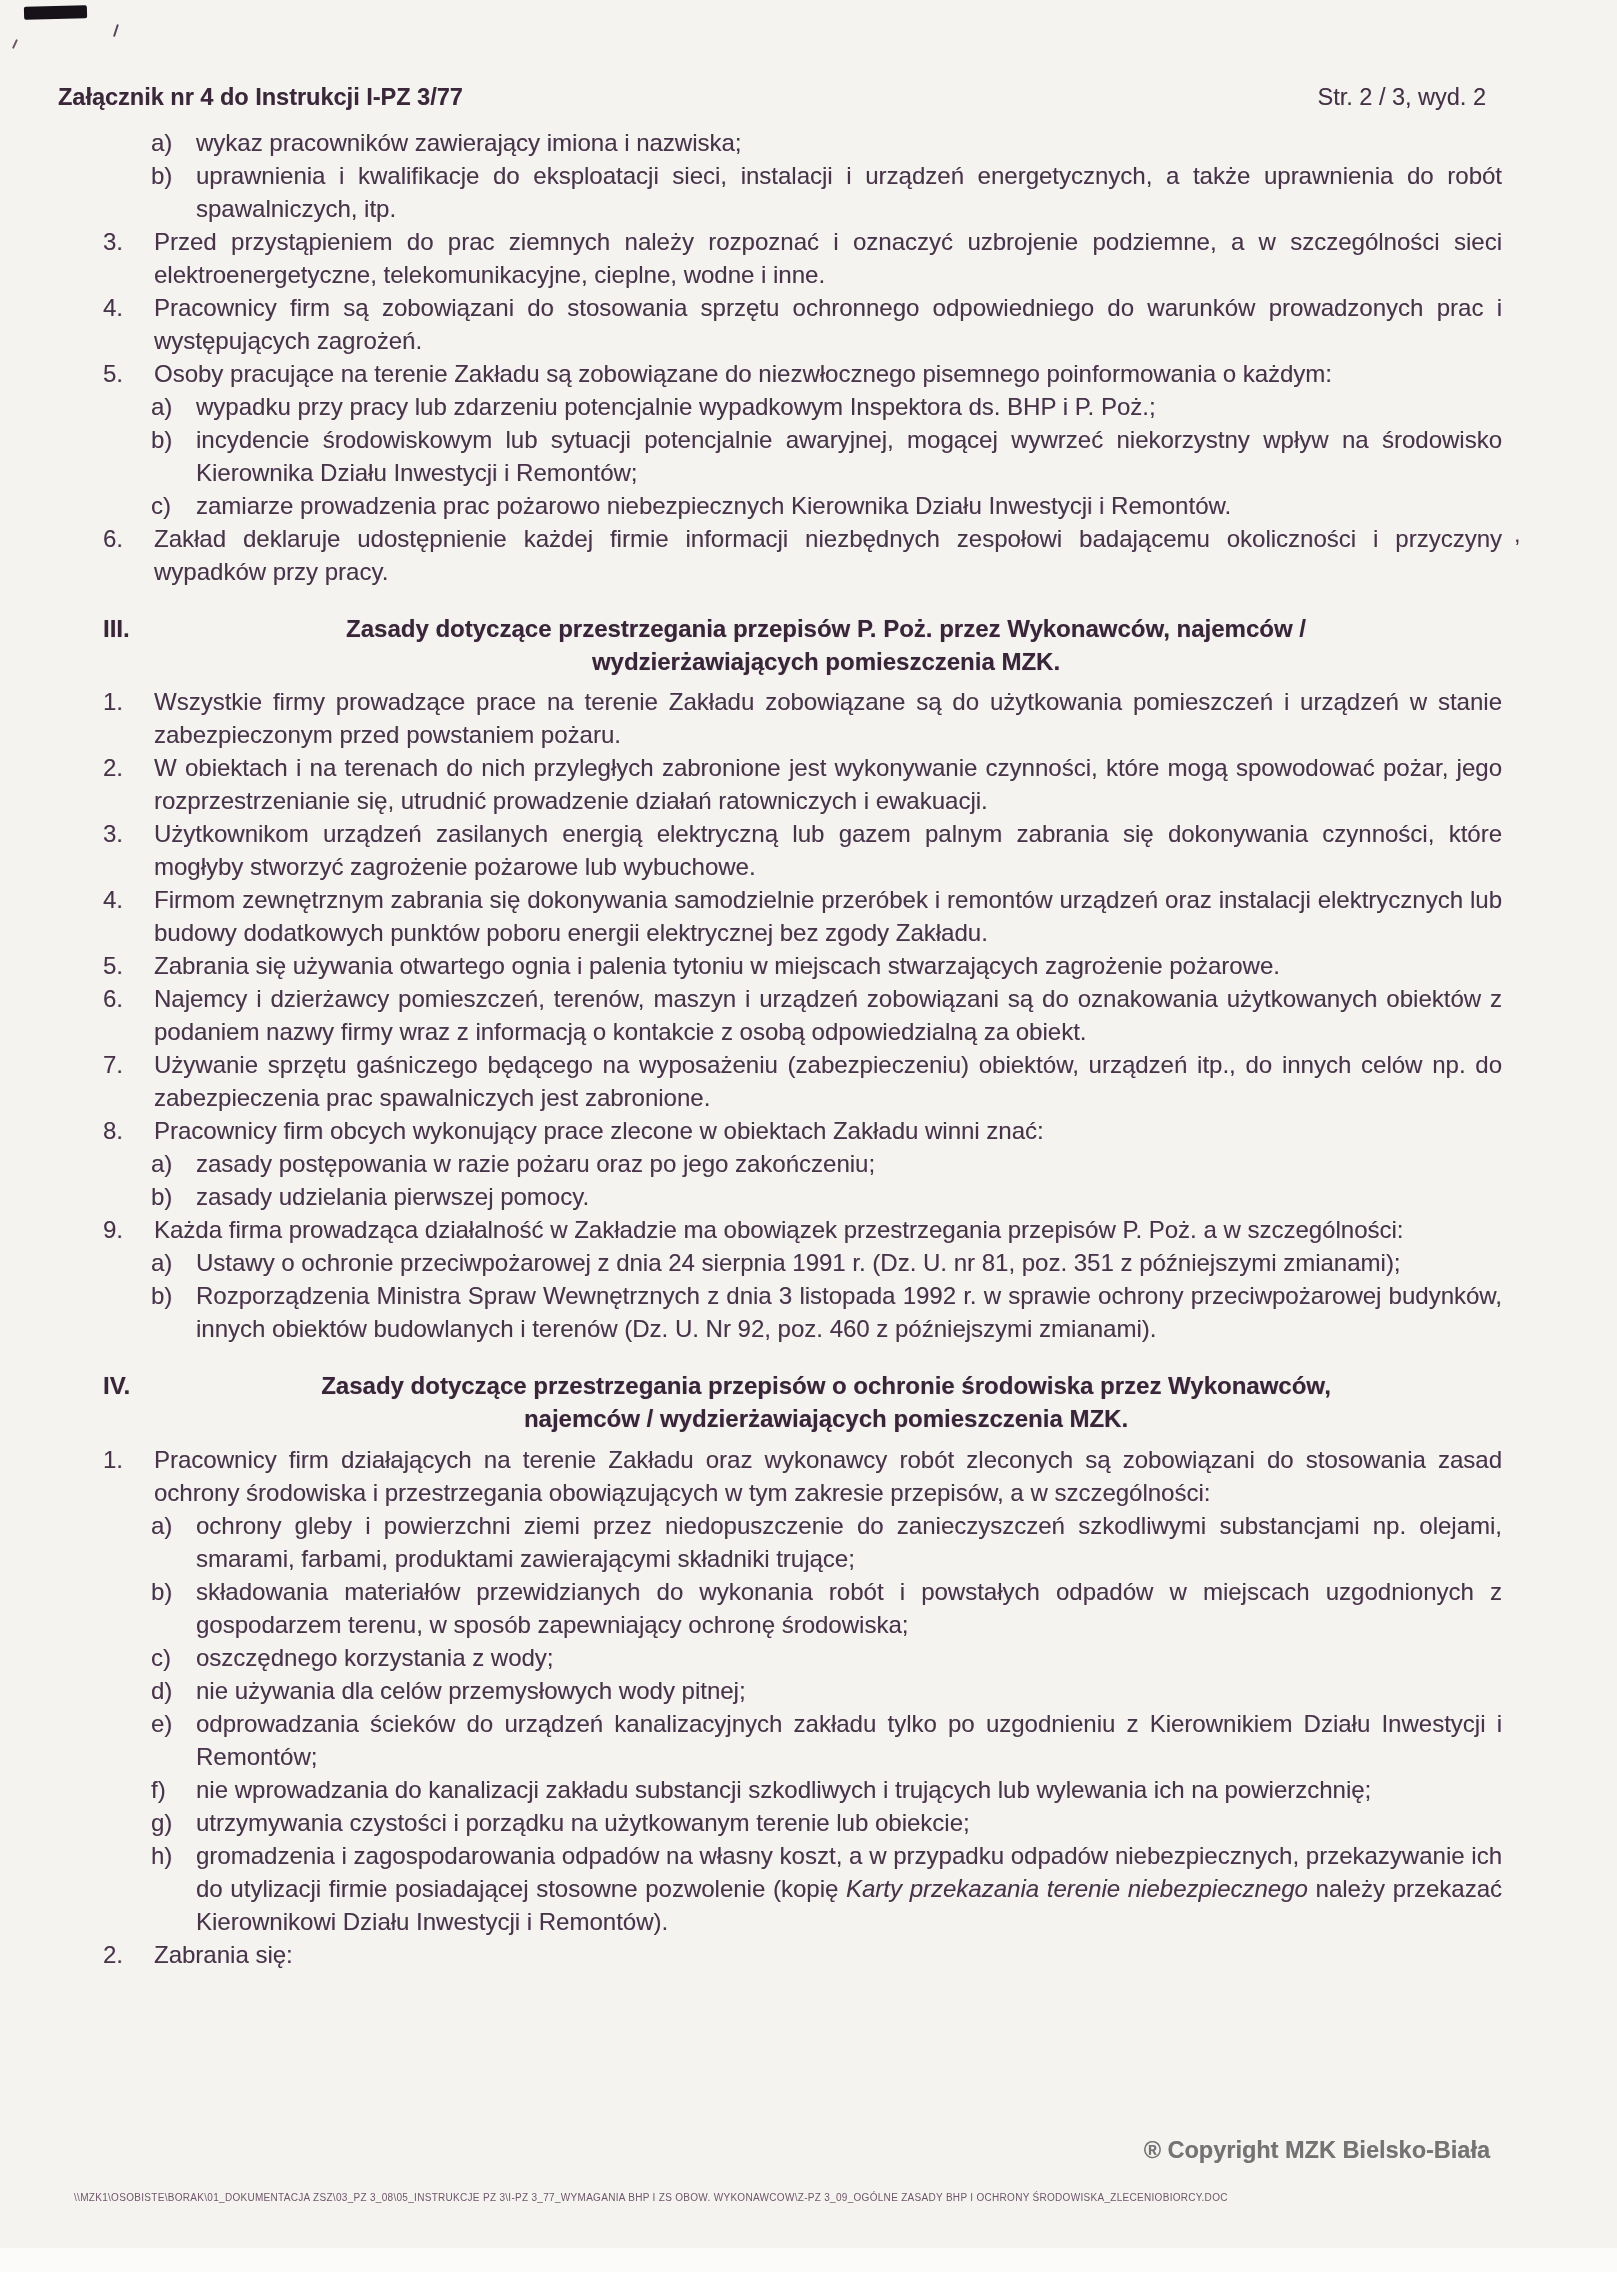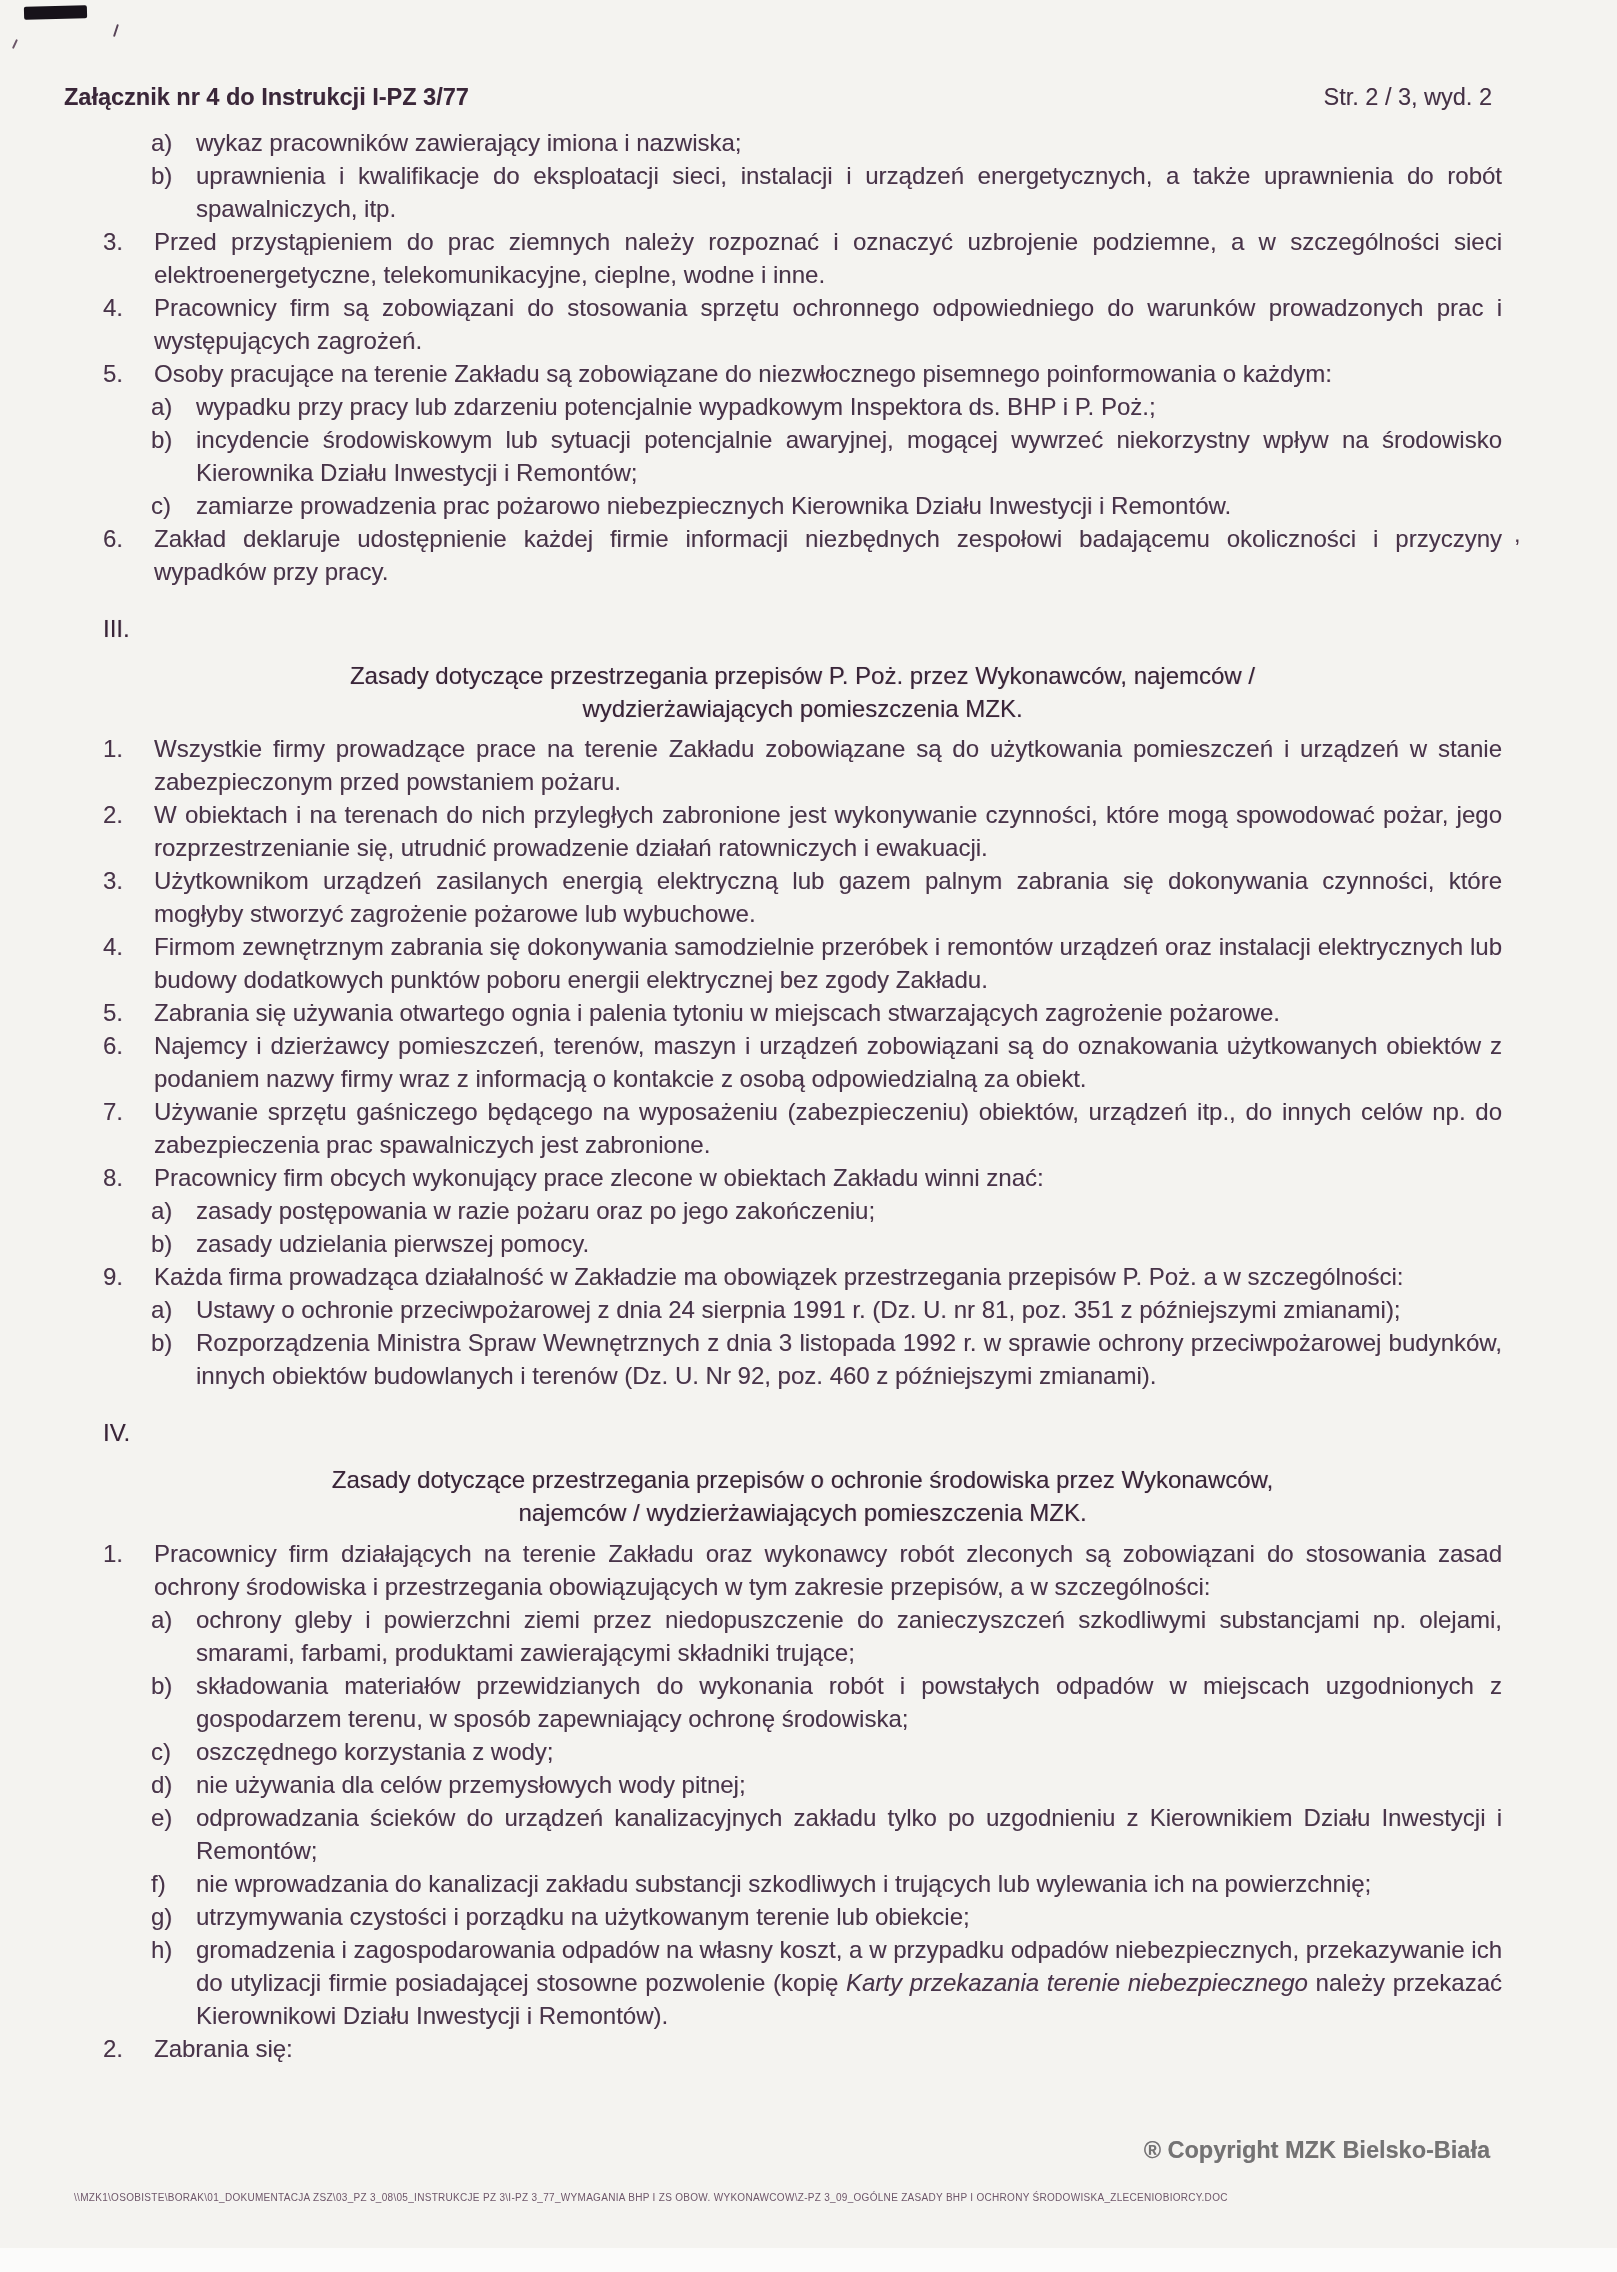--- a/index.html
+++ b/index.html
@@ -9,21 +9,21 @@
     background:#f4f3f0;
     overflow:hidden;
     font-family:"Liberation Sans","DejaVu Sans",sans-serif;
     color:#483449;
   }
   .page::after{ 
     content:"";position:absolute;left:0;right:0;bottom:0;height:25.5px;
     background:#fbfbfa;pointer-events:none;
   }
   .doc-header{
-    position:absolute;top:84px;left:64px;width:1428px;
+    position:absolute;top:84px;left:58px;width:1428px;
     display:flex;justify-content:space-between;align-items:flex-end;
   }
   .doc-header .left{
     font-weight:bold;font-size:23.5px;color:#3a2739;
     text-shadow:0.3px 0 0.6px rgba(80,50,80,.35);
   }
   .doc-header .right{
     font-size:23.5px;color:#443145;
     text-shadow:0.3px 0 0.5px rgba(80,50,80,.3);
     margin-left:27px;
@@ -32,24 +32,23 @@
     position:absolute;top:126px;left:103px;width:1399px;
     font-size:24px;line-height:33px;
     text-shadow:0.3px 0 0.5px rgba(85,55,85,.3);
   }
   .block{display:flex;}
   .block .lbl{flex:0 0 51px;}
   .block .txt{flex:1;text-align:justify;}
   .block.sub{padding-left:48px;}
   .block.sub .lbl{flex:0 0 45px;}
   .block.heading{
-    font-weight:normal;color:#392538;
+    font-weight:bold;color:#392538;
     margin:23.5px 0 7.8px 0;
     text-shadow:0.3px 0 0.7px rgba(70,40,70,.4);
-    flex-direction:column;
   }
   .block.heading .lbl{flex:0 0 47px;}
   .block.heading .txt{text-align:center;white-space:pre-line;}
   .txt em{font-style:italic;}
   .copyright{
     position:absolute;top:2137px;right:127px;
     font-weight:bold;font-size:23.5px;color:#737373;
     text-shadow:0.3px 0 0.6px rgba(80,50,80,.35);
   }
   .filepath{

